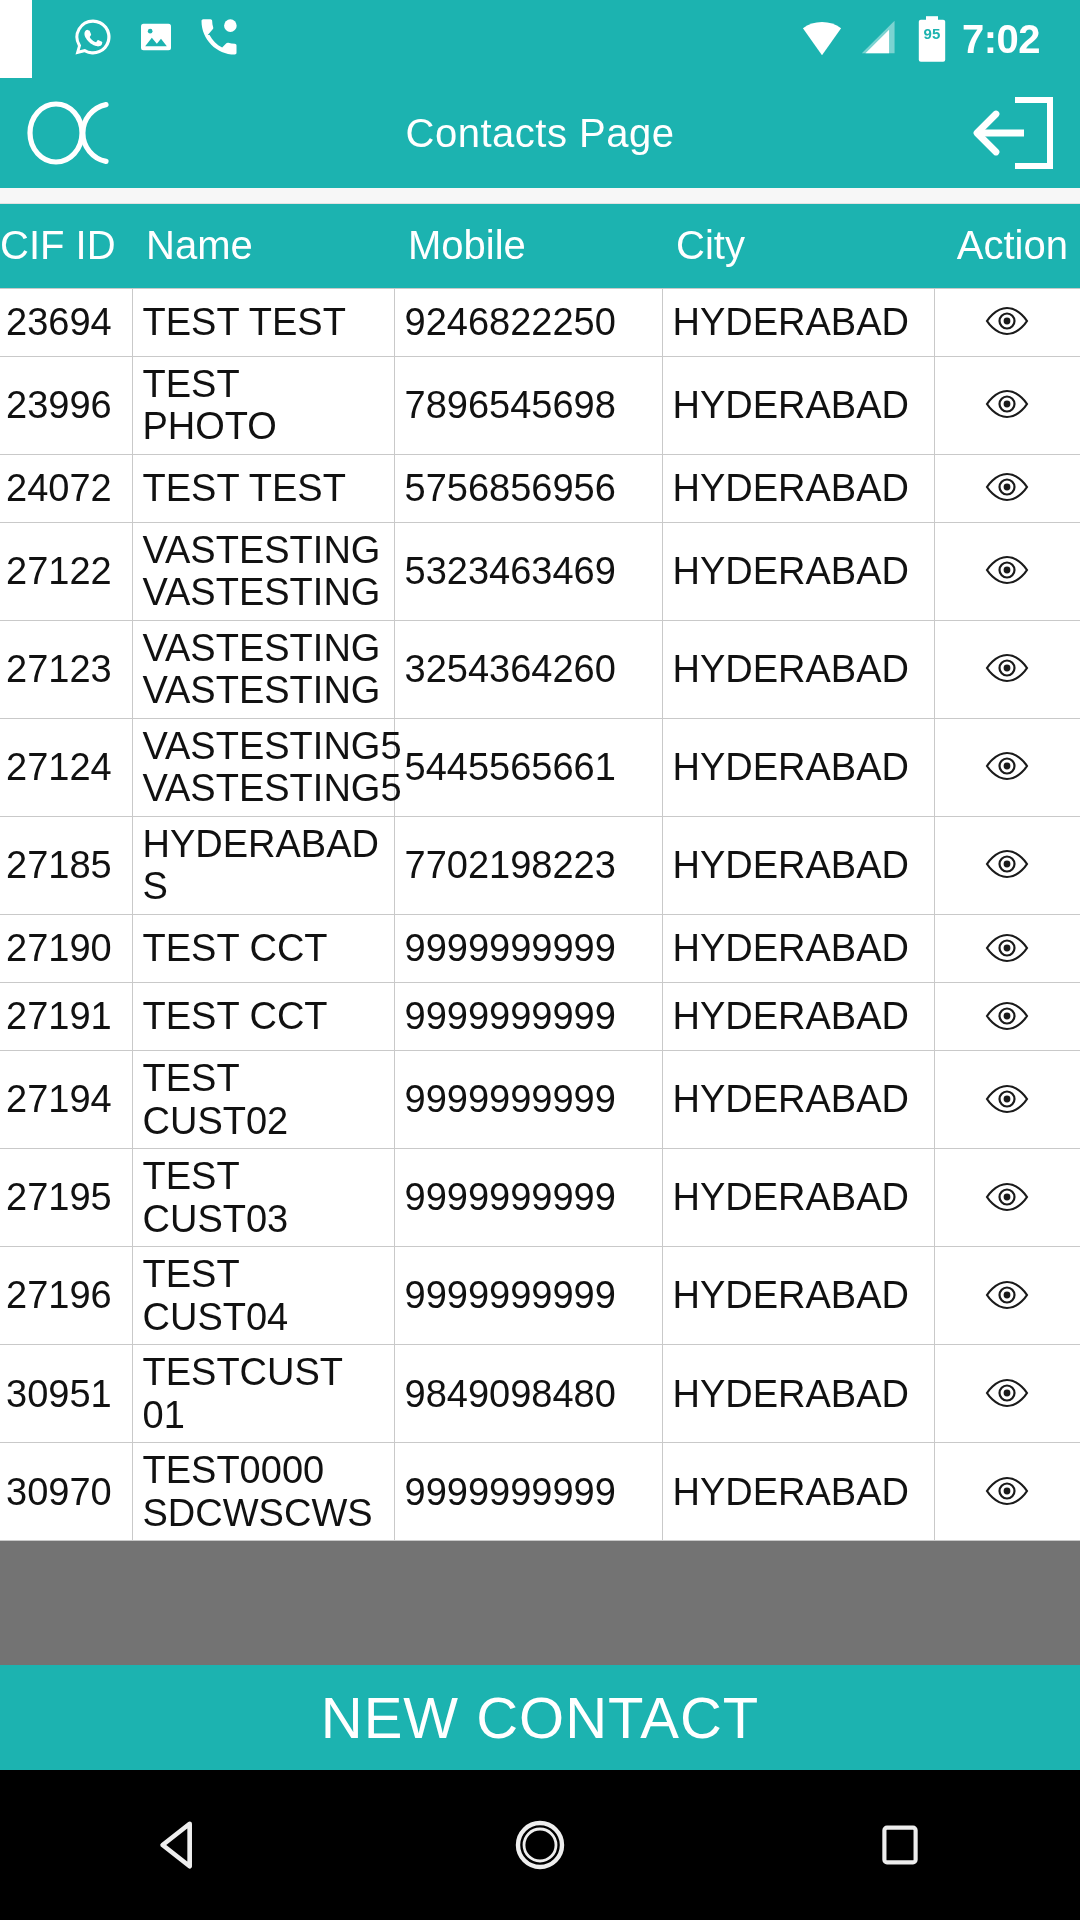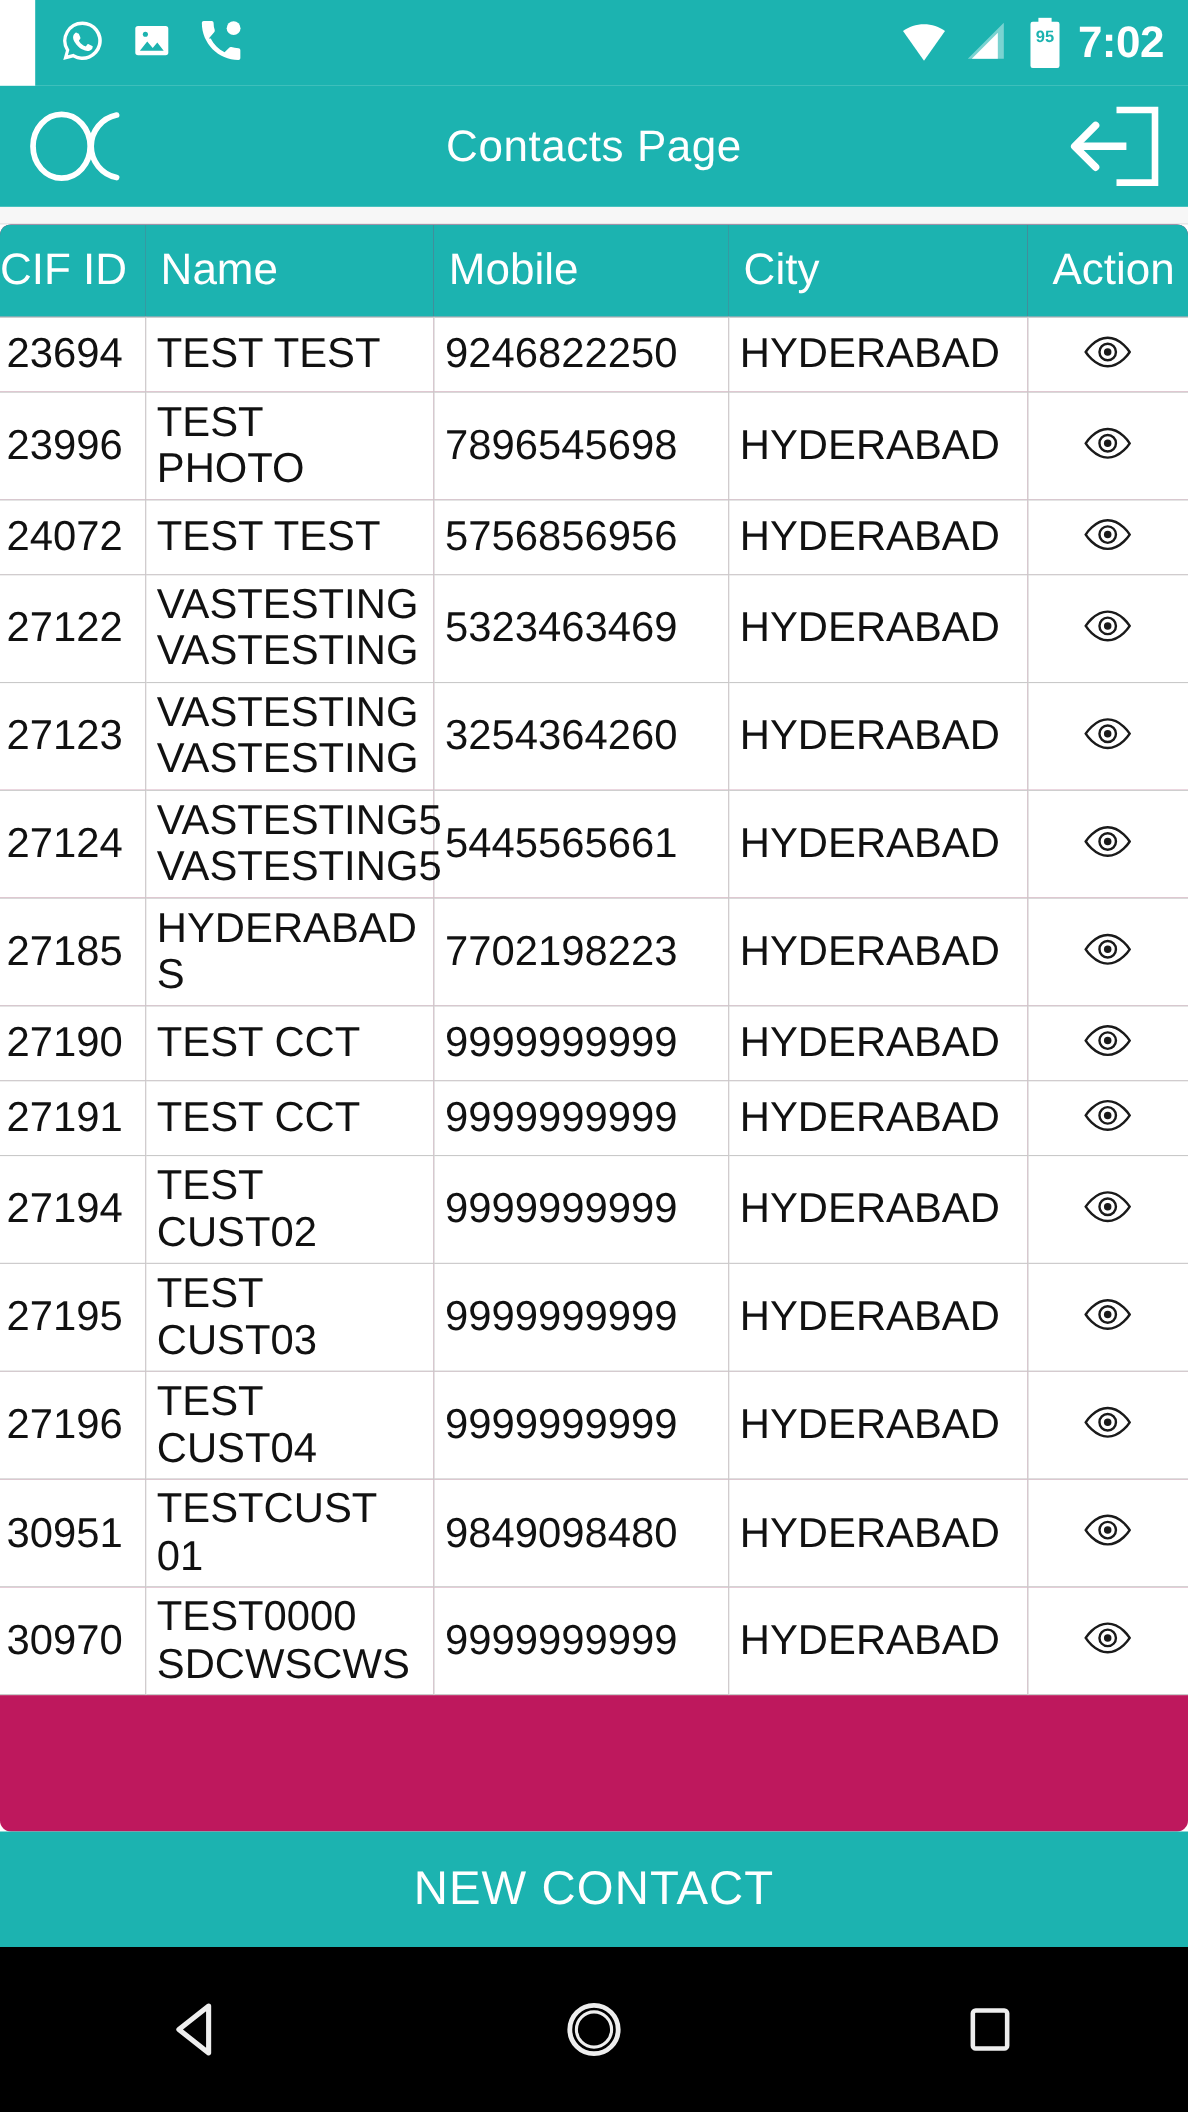--- a/index.html
+++ b/index.html
@@ -7,21 +7,21 @@
     width:1080px; height:1920px;
     font-family:"Liberation Sans", sans-serif;
     background:#ffffff;
     overflow:hidden;
   }
   #app { position:relative; width:1080px; height:1920px; }
 
   
   .statusbar{
     height:78px; background:#1cb3b0; display:flex; align-items:center;
-    padding:0 22px; color:#fff;margin-left:32px;
+    padding:0 40px; color:#fff;margin-left:32px;
   }
   .sb-left{ display:flex; align-items:center; gap:22px; }
   .sb-right{ margin-left:auto; display:flex; align-items:center; gap:14px; }
   .sb-icon{ display:block; }
   .sb-clock{ font-size:40px; font-weight:700; letter-spacing:-0.5px; color:#fff; }
   .batt-num{
     position:absolute; left:0; right:0; top:10px; text-align:center;
     font-size:15px; color:#1cb3b0; font-weight:700;
   }
   .batt-wrap{ position:relative; width:32px; height:48px; }
@@ -38,21 +38,21 @@
     pointer-events:none;
   }
   .logout{ margin-left:auto; display:flex; align-items:center; z-index:2; }
 
   
   .gap-strip{ height:16px; background:#f7f7f7; border-bottom:1px solid #e2e2e2; }
 
   
   .table-wrap{
     position:absolute; left:0; top:204px; right:0; bottom:255px;
-    overflow:hidden; background:#be185d;border-radius:10px;
+    overflow:hidden; background:#737373;
   }
   table.grid{ width:100%; border-collapse:collapse; table-layout:fixed; }
   table.grid th{
     background:#1cb3b0; color:#fff; font-weight:400; font-size:40px;
     text-align:left; height:84px; padding:0 10px; vertical-align:middle;
     white-space:nowrap;
   }
   table.grid th.c-id{ width:132px; padding-left:0; }
   table.grid th.c-name{ width:262px; padding-left:14px; }
   table.grid th.c-mob{ width:268px; padding-left:14px; }
@@ -70,21 +70,21 @@
 
   .nm{ display:block; }
 
   
   .eye{ display:inline-block; vertical-align:middle; }
 
   
   .newcontact{
     position:absolute; left:0; right:0; bottom:150px; height:105px;
     background:#1cb3b0; color:#fff; display:flex; align-items:center;
-    justify-content:center; font-size:43px; letter-spacing:1px;
+    justify-content:center; font-size:58px; letter-spacing:1px;
   }
 
   
   .navbar{
     position:absolute; left:0; right:0; bottom:0; height:150px;
     background:#000; display:flex; align-items:center; justify-content:space-around;
   }
   .nav-btn{ width:120px; height:150px; display:flex; align-items:center; justify-content:center; }
 </style>
 </head>

